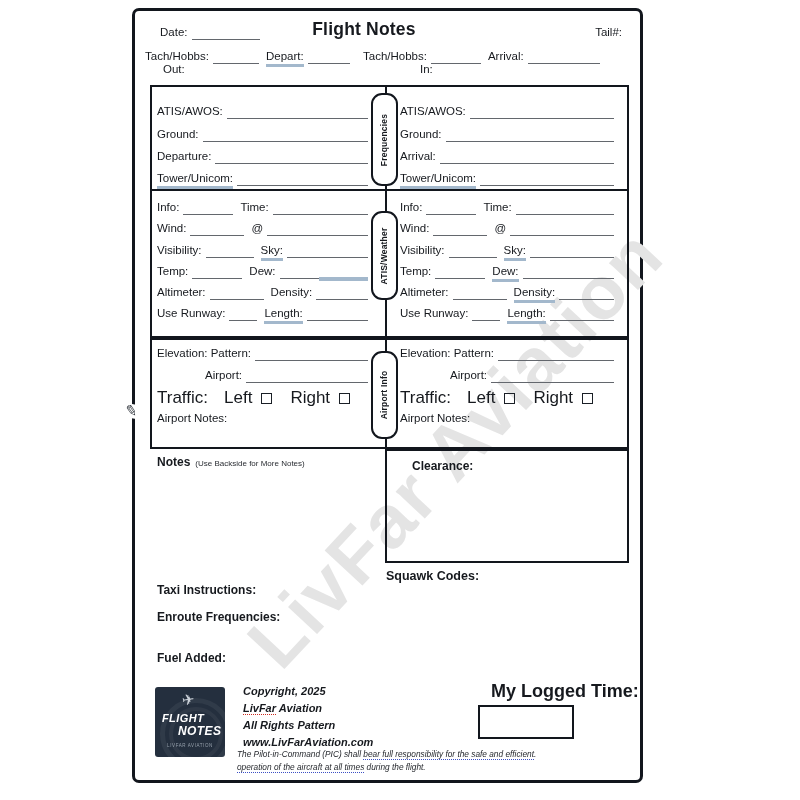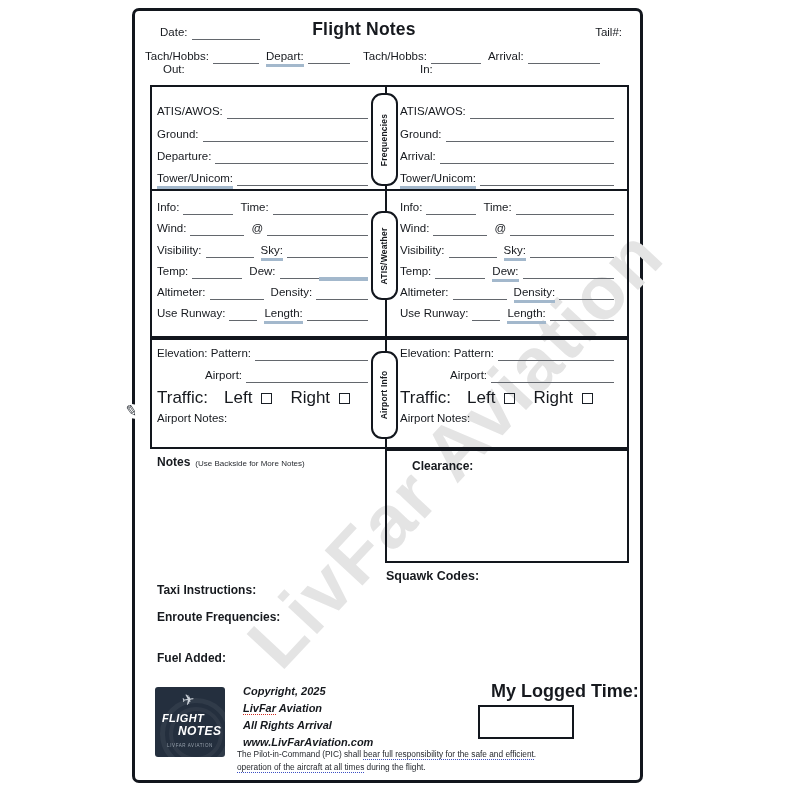--- a/index.html
+++ b/index.html
@@ -69,21 +69,21 @@
   .logo .arc1{position:absolute;left:5px;top:11px;width:72px;height:72px;border:5px solid rgba(255,255,255,0.06);border-radius:50%;}
   .logo .arc2{position:absolute;left:14px;top:20px;width:54px;height:54px;border:4px solid rgba(255,255,255,0.05);border-radius:50%;}
   .logo .plane{position:absolute;left:27px;top:4px;font-size:15px;color:#ccd2d9;transform:rotate(-8deg);}
   .logo .flight{position:absolute;left:7px;top:25px;font-style:italic;font-weight:700;font-size:11px;color:#fff;letter-spacing:.4px;}
   .logo .notes{position:absolute;left:23px;top:37px;font-style:italic;font-weight:700;font-size:12px;color:#fff;letter-spacing:.4px;}
   .logo .sub{position:absolute;left:0;right:0;top:56px;text-align:center;font-size:4.5px;color:#96a0ac;letter-spacing:.6px;}
   .copy{position:absolute;left:102px;top:672px;font-size:11px;font-style:italic;font-weight:700;line-height:17px;margin-left:6px;}
   .sqg{border-bottom:1.6px dotted #cc2a1e;}
   .logged-label{position:absolute;left:356px;top:670px;font-size:18px;font-weight:700;}
   .logged-box{position:absolute;left:343px;top:694px;width:96px;height:34px;border:2.6px solid #12161d;background:#fff;}
-  .disclaimer{position:absolute;left:102px;top:737px;width:336px;font-size:8.3px;line-height:13px;color:#26292e;white-space:normal;}
+  .disclaimer{position:absolute;left:102px;top:737px;width:336px;font-size:8.3px;line-height:13px;color:#26292e;white-space:normal;font-style:italic;}
   .gram{border-bottom:1.5px dotted #3b4fc4;}
   .pencil{position:absolute;left:-11px;top:393px;font-size:15px;color:#3a3f46;background:#fff;transform:rotate(10deg);line-height:14px;padding:0 1px;}
 </style>
 </head>
 <body>
 
 <div class="page">
 
   <div class="watermark">LivFar Aviation</div>
   <span class="pencil">✎</span>
@@ -295,21 +295,21 @@
     <div class="arc2"></div>
     <div class="plane">✈</div>
     <div class="flight">FLIGHT</div>
     <div class="notes">NOTES</div>
     <div class="sub">LIVFAR AVIATION</div>
   </div>
 
   <div class="copy">
     <div>Copyright, 2025</div>
     <div><span class="sqg">LivFar</span> <span>Aviation</span></div>
-    <div>All Rights Arrival</div>
+    <div>All Rights Pattern</div>
     <div>www.LivFarAviation.com</div>
   </div>
 
   <div class="logged-label">My Logged Time:</div>
   <div class="logged-box"></div>
 
   <div class="disclaimer">
     <span>The Pilot-in-Command (PIC) shall</span>
     <span class="gram">bear full responsibility for the safe and efficient</span><span>.</span>
     <span class="gram">operation of the aircraft at all times</span>

